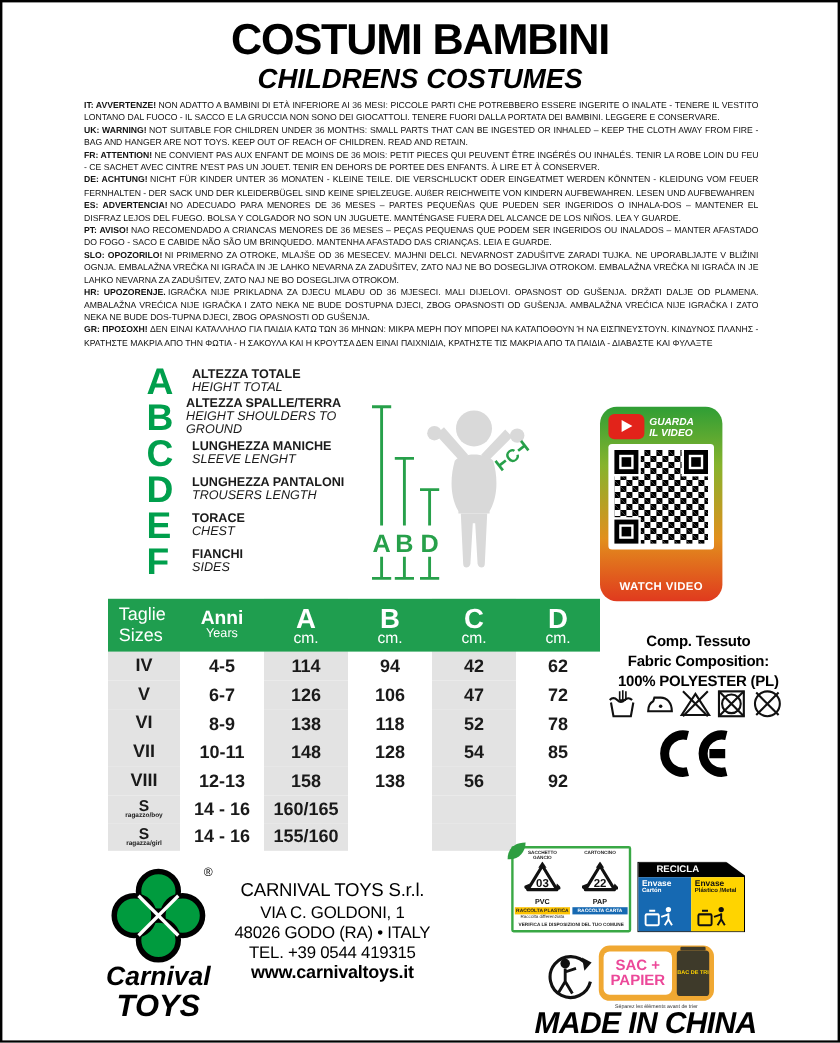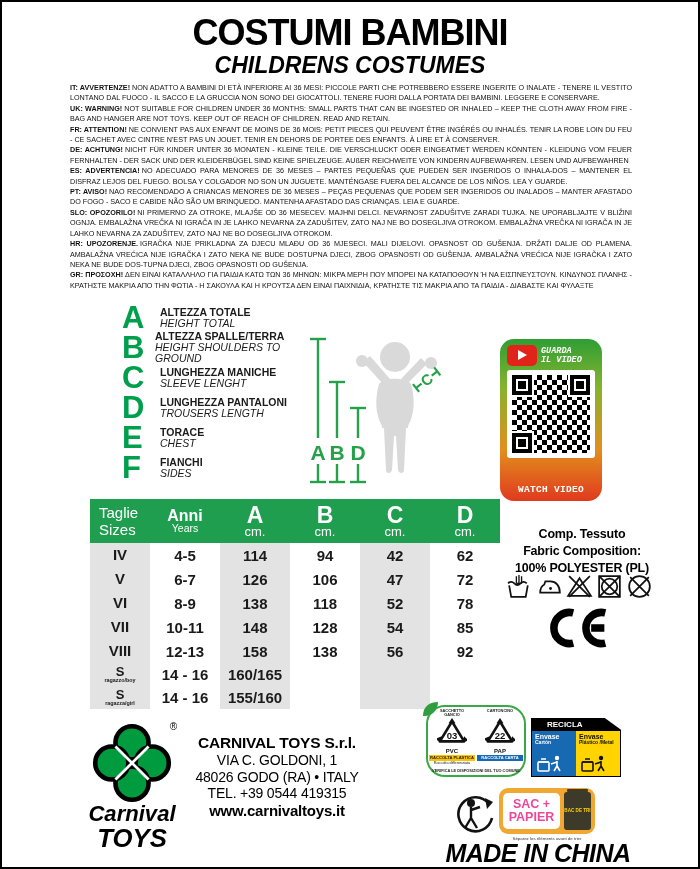--- a/index.html
+++ b/index.html
@@ -23,21 +23,21 @@
   .m-item{display:flex;align-items:center;margin-bottom:7px;height:23px;}
   .m-letter{width:38px;font-size:31px;font-weight:bold;color:#009f4c;line-height:26px;}
   .m-it{font-size:10.5px;font-weight:bold;line-height:11px;color:#1a1a1a;}
   .m-en{font-size:10.5px;font-style:italic;line-height:11px;color:#1a1a1a;}
 
   
   .diagram{position:absolute;left:298px;top:328px;}
 
   
   .qr-badge{position:absolute;left:498px;top:337px;width:102px;height:162px;border-radius:14px;
-            background:linear-gradient(180deg,#2f9e35 0%,#86b32d 30%,#e28f1d 68%,#e03a1e 100%);font-family:Liberation Mono, monospace;}
+            background:linear-gradient(180deg,#2f9e35 0%,#86b32d 30%,#e28f1d 68%,#e03a1e 100%);}
   .qr-top{position:absolute;left:7px;top:6px;display:flex;align-items:center;gap:4px;}
   .yt-btn{width:30px;height:21px;background:#e2231a;border-radius:5px;position:relative;}
   .yt-btn::after{content:"";position:absolute;left:11px;top:5px;border-left:9px solid #fff;
                  border-top:5.5px solid transparent;border-bottom:5.5px solid transparent;}
   .qr-title{color:#fff;font-weight:bold;font-style:italic;font-size:8.5px;line-height:8.5px;}
   .qr-box{position:absolute;left:7px;top:31px;width:88px;height:88px;background:#fff;border-radius:3px;}
   .qr-pattern{position:absolute;inset:5px;
       background-image:linear-gradient(45deg,#000 25%,transparent 25% 75%,#000 75%),
                        linear-gradient(45deg,#000 25%,transparent 25% 75%,#000 75%);
       background-size:10px 10px;background-position:0 0,5px 5px;}
@@ -65,27 +65,27 @@
 
   
   .fabric{position:absolute;left:505px;top:524px;width:150px;text-align:center;
           font-weight:bold;font-size:12.5px;line-height:17px;letter-spacing:-0.2px;color:#000;}
   .care-row{position:absolute;left:503px;top:570px;display:flex;gap:1px;}
   .ce{position:absolute;left:542px;top:604px;}
 
   
   .logo{position:absolute;left:84px;top:714px;}
   .company{position:absolute;left:180px;top:732px;width:190px;text-align:center;color:#000;letter-spacing:-0.2px;}
-  .co-name{font-size:15.5px;font-weight:bold;line-height:18px;}
+  .co-name{font-size:15.5px;font-weight:normal;line-height:18px;}
   .co-line{font-size:14px;line-height:16.5px;}
   .co-link{font-size:15px;font-weight:bold;line-height:17px;}
 
   
   .rbox{position:absolute;left:424px;top:703px;width:100px;height:72px;border:2px solid #39a845;
-        border-radius:19px;background:#fff;box-sizing:border-box;}
+        border-radius:2px;background:#fff;box-sizing:border-box;}
   .rleaf{position:absolute;left:-7px;top:-7px;}
   .rcols{display:flex;justify-content:space-around;margin-top:2px;}
   .rcol{width:46px;text-align:center;}
   .rlab{font-size:3.9px;font-weight:bold;line-height:4.2px;height:9px;color:#222;}
   .rmat{font-size:6px;font-weight:bold;line-height:6px;}
   .rbar{font-size:4.1px;font-weight:bold;line-height:6px;height:6px;margin-top:1px;}
   .rbar.y{background:#fdc300;color:#222;} .rbar.b{background:#1669b2;color:#fff;}
   .rsub{font-size:3.8px;line-height:4.5px;color:#222;}
   .rfoot{position:absolute;bottom:2px;left:0;width:100%;text-align:center;
          font-size:3.9px;font-weight:bold;color:#222;}

